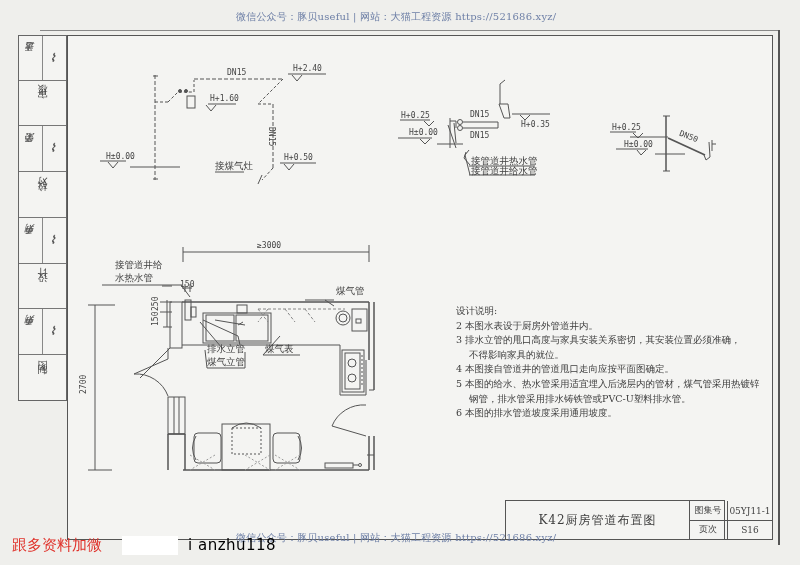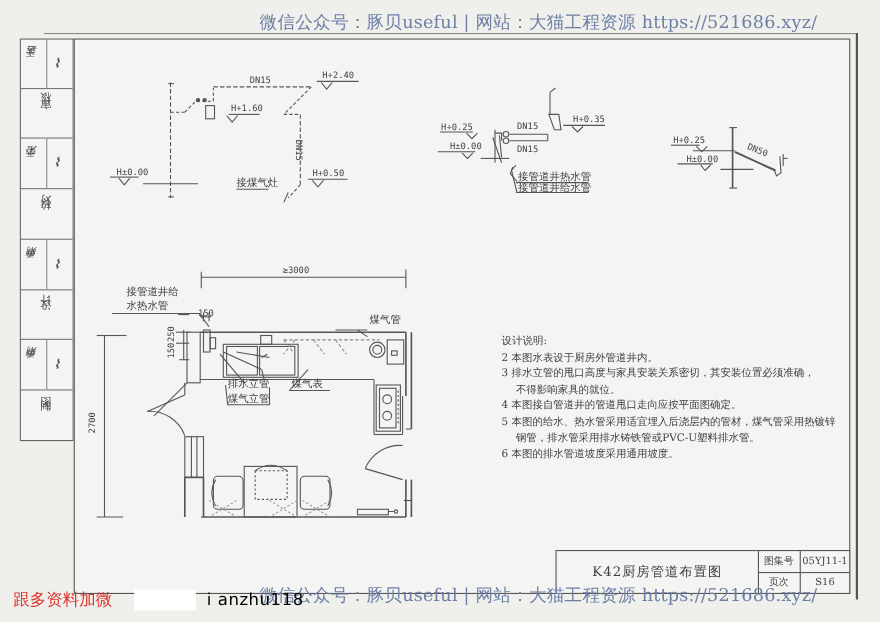--- a/index.html
+++ b/index.html
@@ -1,33 +1,33 @@
 <!DOCTYPE html>
 <html><head>
 <meta charset="utf-8">
 <style>
   html,body{margin:0;padding:0;}
   body{width:800px;height:565px;background:#efefec;position:relative;overflow:hidden;font-family:"DejaVu Serif","Liberation Serif",serif;color:#3a3a3a;}
-  .watermark{position:absolute;font-size:16px;color:#6d7fa6;white-space:nowrap;font-family:"DejaVu Serif",serif;letter-spacing:0.2px;}
+  .watermark{position:absolute;font-size:10px;color:#6d7fa6;white-space:nowrap;font-family:"DejaVu Serif",serif;letter-spacing:0.2px;}
   .frame{position:absolute;left:67px;top:35px;width:706px;height:505px;border:1px solid #555;background:#f4f4f2;box-sizing:border-box;}
   .outer-right{position:absolute;left:778px;top:30px;width:2px;height:515px;background:#555;}
   .outer-top{position:absolute;left:40px;top:30px;width:740px;height:1px;background:#888;}
   .sidebar{position:absolute;left:18px;top:35px;width:49px;height:366px;border:1px solid #666;box-sizing:border-box;background:#f4f4f2;}
   .sb-cell{position:absolute;left:0;width:47px;border-bottom:1px solid #777;box-sizing:border-box;}
   .sb-cell .half{position:absolute;top:0;bottom:0;width:23px;display:flex;align-items:center;justify-content:center;}
   .sb-cell .half.l{left:0;border-right:1px solid #888;}
   .sb-cell .half.r{left:23px;width:24px;}
   .vtext{writing-mode:vertical-rl;transform:rotate(180deg);font-size:10px;letter-spacing:5px;color:#444;}
   .sig{writing-mode:vertical-rl;transform:rotate(180deg);font-size:9px;color:#555;font-style:italic;font-family:"DejaVu Sans",sans-serif;}
   .lbl{position:absolute;font-size:8px;color:#444;white-space:nowrap;font-family:"DejaVu Sans Mono",monospace;}
   .cn{position:absolute;font-size:9.5px;color:#3d3d3d;white-space:nowrap;font-family:"DejaVu Serif",serif;}
   .notes{position:absolute;left:456px;top:304px;width:300px;font-size:9.5px;line-height:14.6px;color:#3d3d3d;}
   .notes .line{white-space:nowrap;}
   .notes .indent{padding-left:13px;}
-  .titleblock{position:absolute;left:505px;top:500px;width:268px;height:40px;border:1px solid #555;box-sizing:border-box;background:#f4f4f2;}
+  .titleblock{position:absolute;left:505px;top:500px;width:220px;height:40px;border:1px solid #555;box-sizing:border-box;background:#f4f4f2;}
   .tb-title{position:absolute;left:0;top:0;width:183px;height:38px;border-right:1px solid #555;display:flex;align-items:center;justify-content:center;font-size:12px;letter-spacing:1px;color:#3d3d3d;}
   .tb-row{position:absolute;left:183px;width:83px;height:19px;display:flex;font-size:9px;color:#444;}
   .tb-row .k{width:38px;border-right:1px solid #555;display:flex;align-items:center;justify-content:center;}
   .tb-row .v{flex:1;display:flex;align-items:center;justify-content:center;font-family:"DejaVu Serif",serif;}
   .promo{position:absolute;left:12px;top:536px;font-size:15px;color:#e0322b;font-family:"DejaVu Sans",sans-serif;white-space:nowrap;}
   .promo-box{position:absolute;left:122px;top:536px;width:56px;height:19px;background:#ffffff;}
   .promo2{position:absolute;left:188px;top:536px;font-size:15px;color:#000000;font-family:"DejaVu Sans",sans-serif;white-space:nowrap;letter-spacing:0.5px;}
   svg{position:absolute;left:0;top:0;}
 </style>
 </head>
@@ -261,21 +261,21 @@
 <div class="lbl" style="left:210px;top:94px;">H+1.60</div>
 <div class="lbl" style="left:106px;top:152px;">H±0.00</div>
 <div class="lbl" style="left:284px;top:153px;">H+0.50</div>
 <div class="lbl" style="left:276px;top:127px;transform:rotate(90deg);transform-origin:left top;">DN15</div>
 <div class="cn" style="left:215px;top:160px;">接煤气灶</div>
 
 <div class="lbl" style="left:401px;top:111px;">H+0.25</div>
 <div class="lbl" style="left:409px;top:128px;">H±0.00</div>
 <div class="lbl" style="left:470px;top:110px;">DN15</div>
 <div class="lbl" style="left:470px;top:131px;">DN15</div>
-<div class="lbl" style="left:521px;top:104px;">H+0.35</div>
+<div class="lbl" style="left:521px;top:120px;">H+0.35</div>
 <div class="cn" style="left:471px;top:155px;">接管道井热水管</div>
 <div class="cn" style="left:471px;top:165px;">接管道井给水管</div>
 
 <div class="lbl" style="left:612px;top:123px;">H+0.25</div>
 <div class="lbl" style="left:624px;top:140px;">H±0.00</div>
 <div class="lbl" style="left:679px;top:132px;transform:rotate(22deg);">DN50</div>
 
 <div class="lbl" style="left:257px;top:241px;">≥3000</div>
 <div class="lbl" style="left:79px;top:394px;transform:rotate(-90deg);transform-origin:left top;">2700</div>
 <div class="lbl" style="left:180px;top:280px;">150</div>

